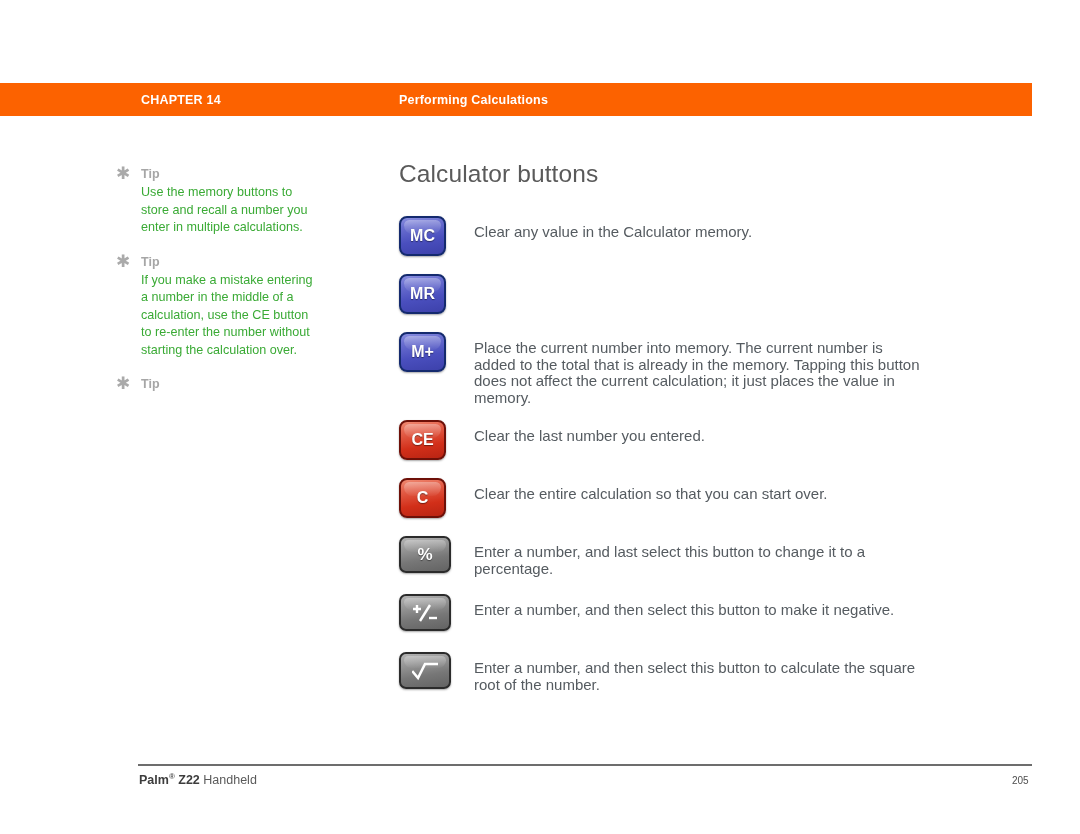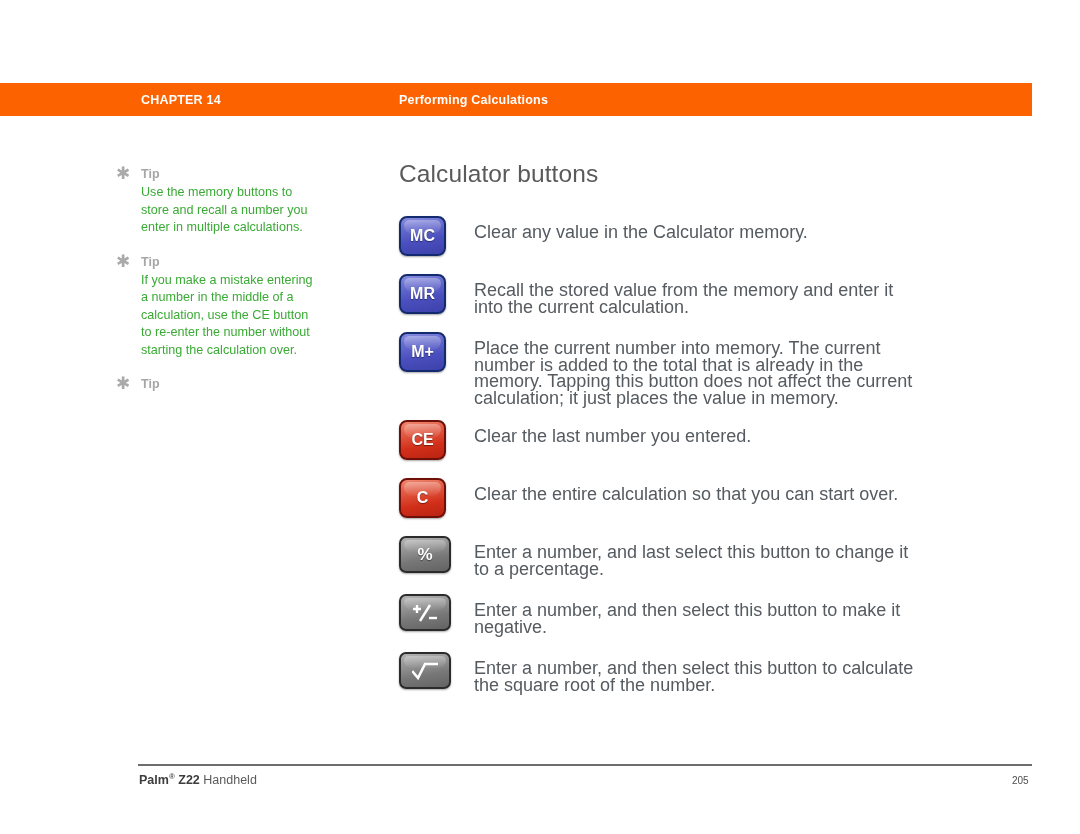--- a/index.html
+++ b/index.html
@@ -106,21 +106,21 @@
   }
   .btn-cell {
     flex: 0 0 75px;
     display: flex;
     justify-content: flex-start;
     padding-top: 2px;
   }
   .desc-cell {
     flex: 1;
     color: #555b60;
-    font-size: 18px;
+    font-size: 15px;
     line-height: 16.5px;
     padding-top: 10px;
     max-width: 450px;
   }
 
   
   .calcbtn {
     position: relative;
     display: flex;
     align-items: center;
@@ -271,21 +271,20 @@
     </div>
     <div class="desc-cell">Clear any value in the Calculator memory.</div>
   </div>
 
   <div class="btn-row">
     <div class="btn-cell">
       <div class="calcbtn blue">
         <span class="glyph">MR</span>
       </div>
     </div>
-    <div class="desc-cell">Recall the stored value from the memory and enter it into the current calculation.</div>
   </div>
 
   <div class="btn-row">
     <div class="btn-cell">
       <div class="calcbtn blue">
         <span class="glyph">M+</span>
       </div>
     </div>
     <div class="desc-cell">Place the current number into memory. The current number is added to the total that is already in the memory. Tapping this button does not affect the current calculation; it just places the value in memory.</div>
   </div>

